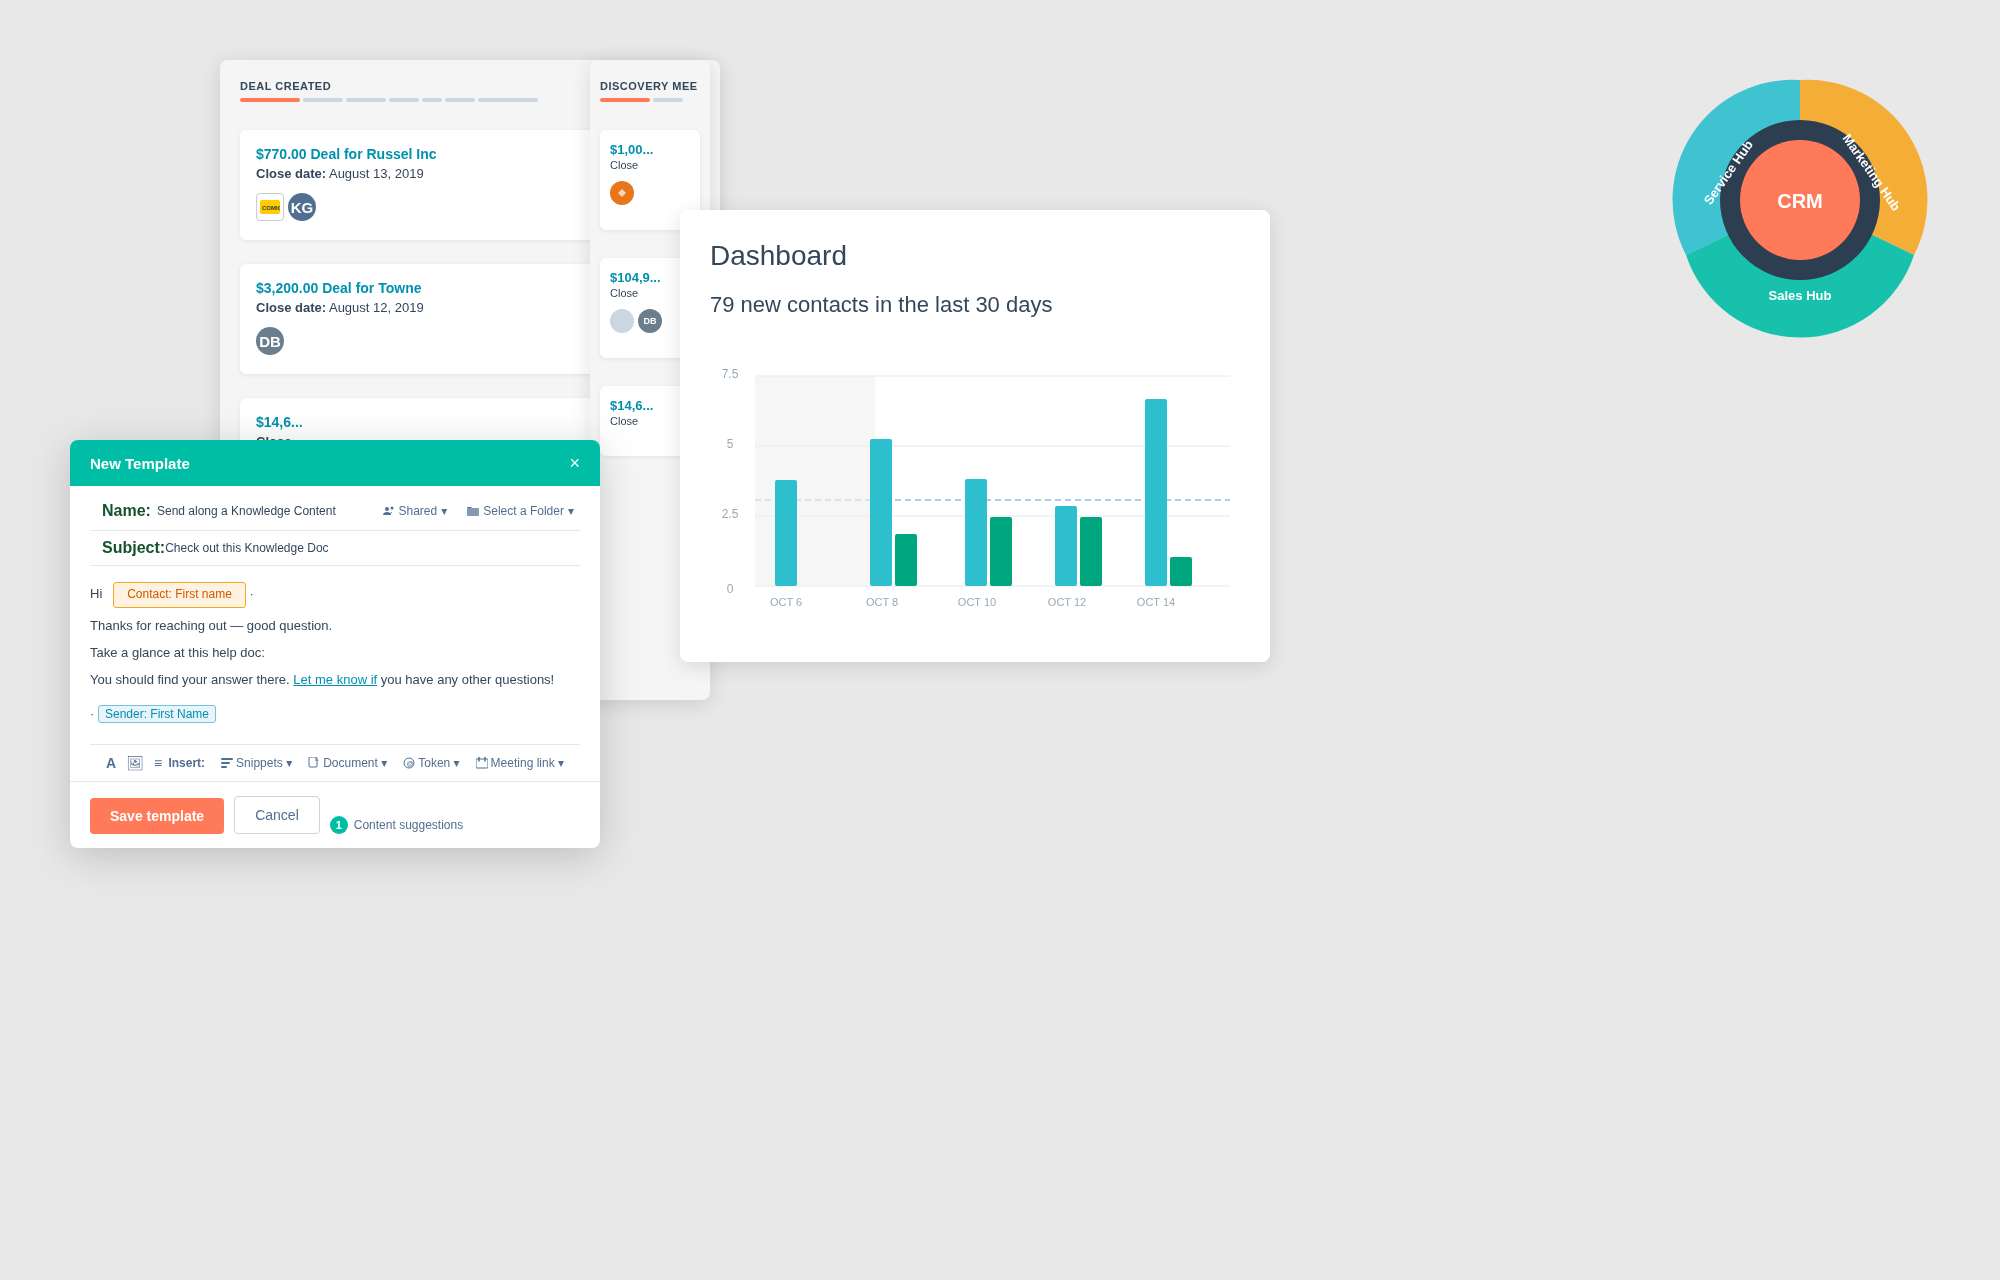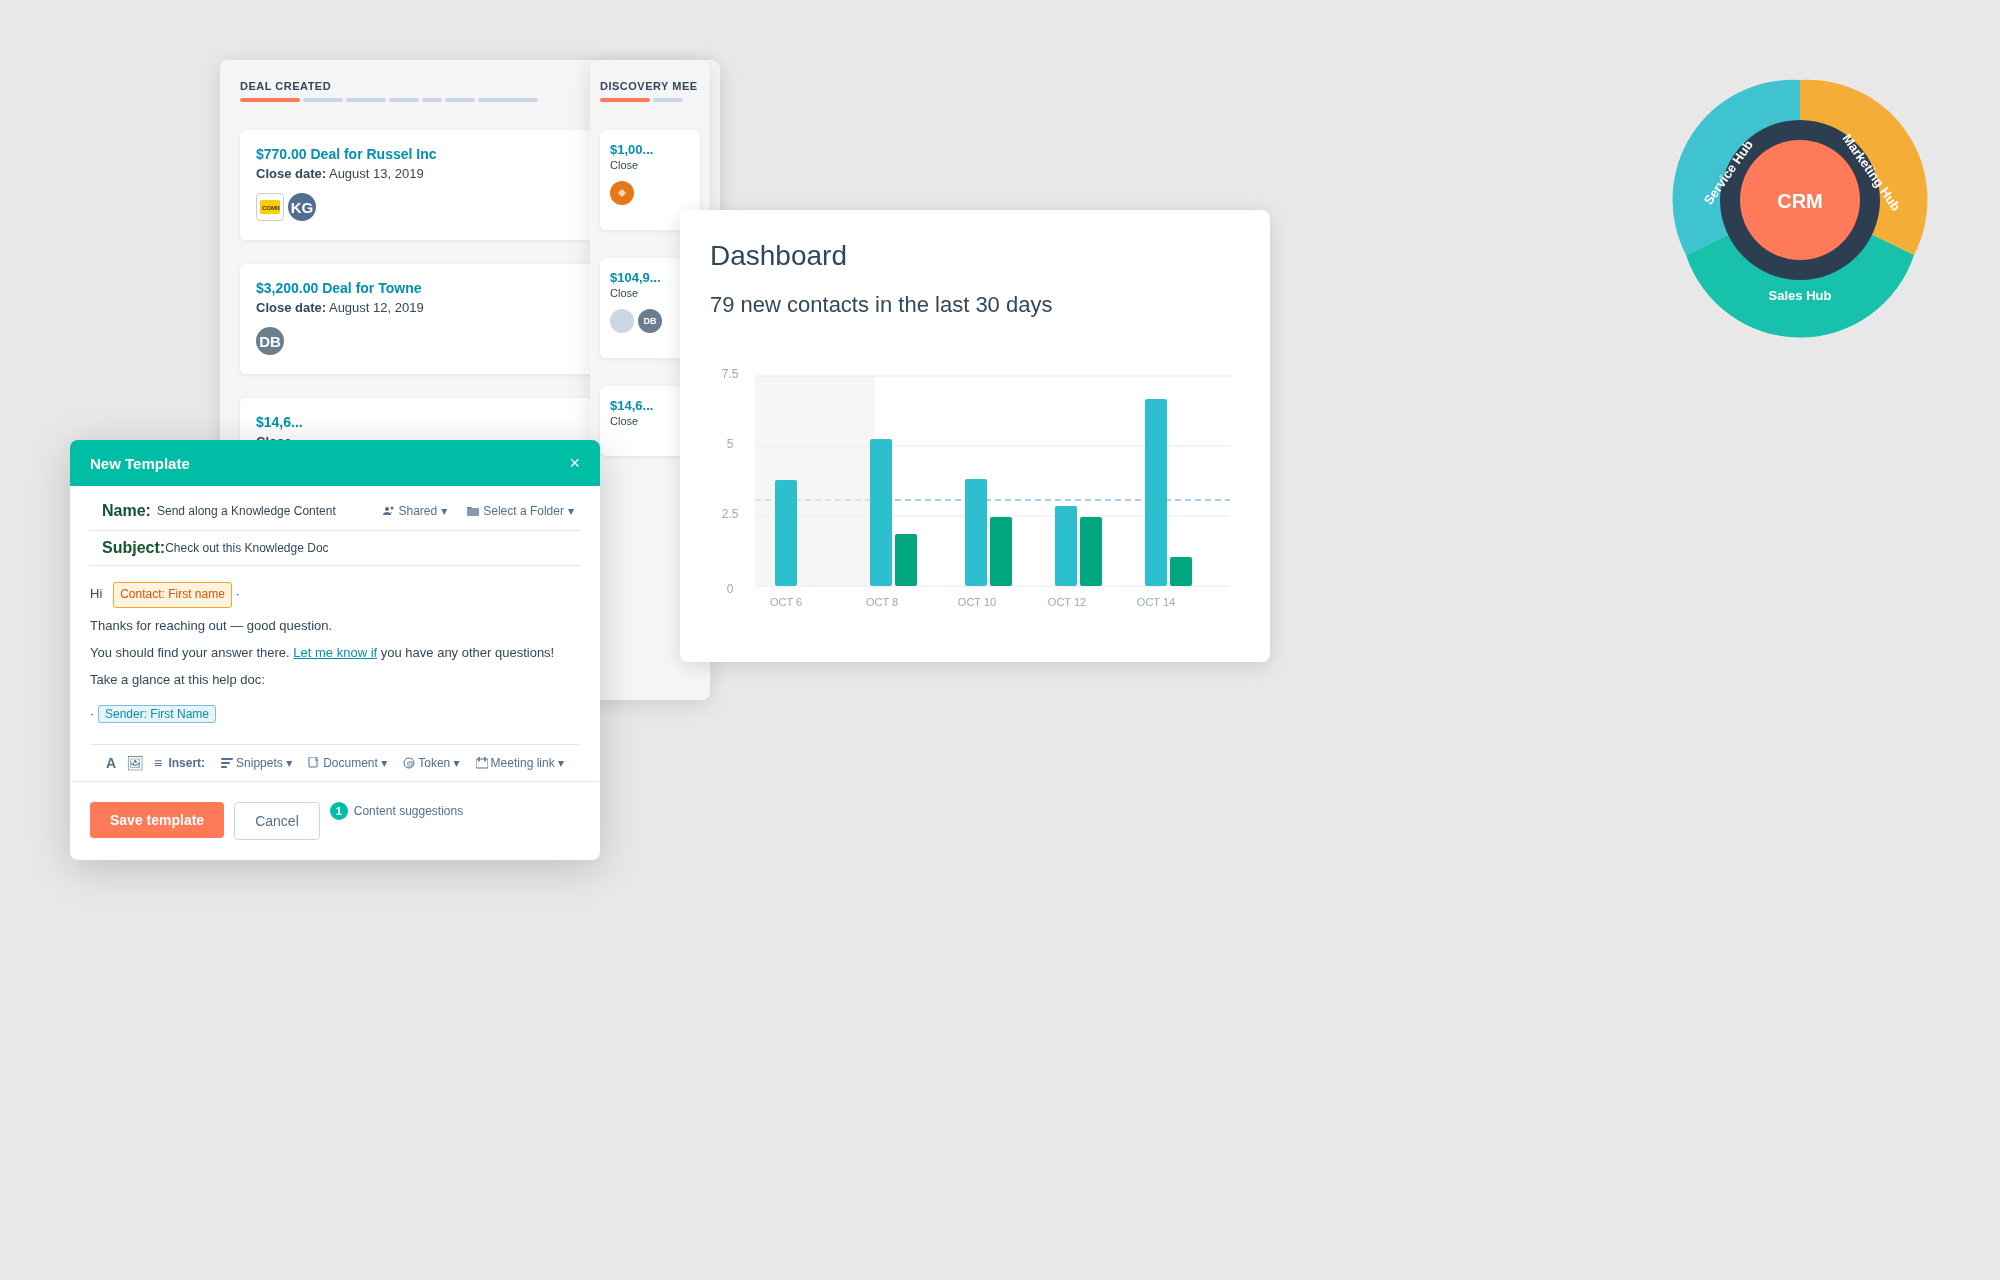--- a/index.html
+++ b/index.html
@@ -235,21 +235,21 @@
     .divider-line {
       height: 1px;
       background: #e5e8eb;
       margin: 8px 0;
     }
     .token-chip {
       display: inline-block;
       background: #fef2e0;
       border: 1px solid #f5a623;
       border-radius: 3px;
-      padding: 1px 6px;
+      padding: 1px 13px;
       font-size: 12px;
       color: #d45800;
     }
     .token-chip-blue {
       background: #e8f4fb;
       border: 1px solid #7ac0d9;
       border-radius: 3px;
       padding: 1px 6px;
       font-size: 12px;
       color: #0091ae;
@@ -292,24 +292,24 @@
       display: flex;
       align-items: center;
       gap: 3px;
       font-size: 12px;
       color: #516f90;
       cursor: pointer;
       background: none;
       border: none;
     }
     .modal-footer {
-      padding: 20px 20px;
+      padding: 14px 20px;
       display: flex;
       gap: 10px;
-      align-items: flex-start;
+      align-items: flex-end;
       border-top: 1px solid #e5e8eb;
     }
     .btn-save {
       background: #ff7a59;
       color: #fff;
       border: none;
       border-radius: 4px;
       padding: 10px 20px;
       font-size: 14px;
       font-weight: 600;
@@ -533,26 +533,26 @@
     <div class="divider-line"></div>
 
     <div class="modal-content-area">
       <div>
         <span>Hi</span>
         &nbsp;
         <span class="token-chip">Contact: First name</span>
         <span> ·</span>
       </div>
       <div style="margin-top:6px;">Thanks for reaching out — good question.</div>
+      <div style="margin-top:4px;">Take a glance at this help doc:</div>
       <div style="margin-top:4px;">
         <span>You should find your answer there. </span>
         <span class="link-text">Let me know if</span>
         <span> you have any other questions!</span>
       </div>
-      <div style="margin-top:4px;">Take a glance at this help doc:</div>
       <div style="margin-top:10px;">
         <span>· </span>
         <span class="token-chip-blue">Sender: First Name</span>
       </div>
     </div>
 
     <div class="modal-toolbar">
       <div class="toolbar-left">
         <span class="toolbar-icon" style="font-weight:700;">A</span>
         <span class="toolbar-icon">🖼</span>

